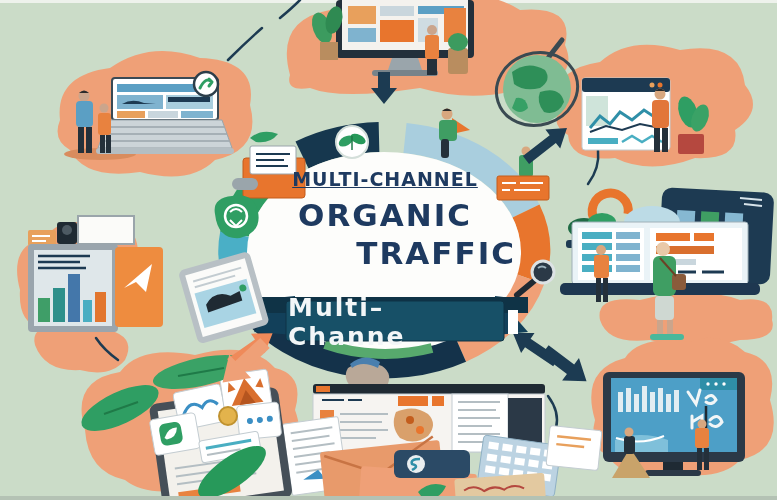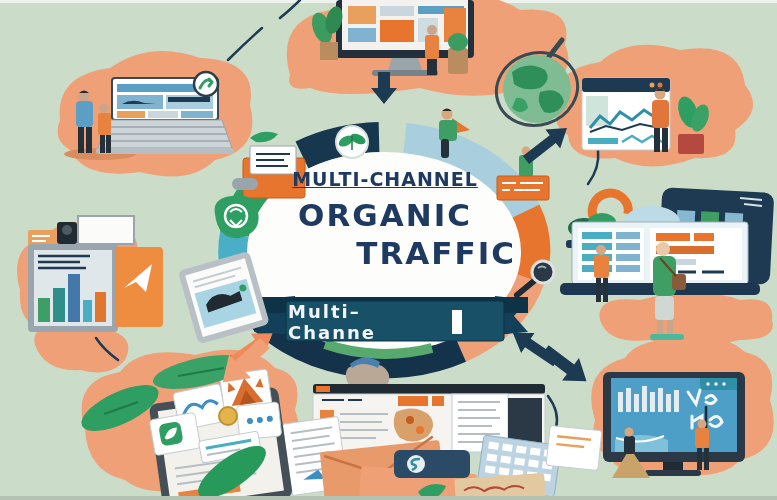--- a/index.html
+++ b/index.html
@@ -11,23 +11,23 @@
   .edge-bottom{position:absolute;left:0;bottom:0;width:777px;height:4px;background:#b4c2b4;}
   svg.art{position:absolute;left:0;top:0;}
   .center-title{
     position:absolute;left:254px;top:170px;width:262px;text-align:center;
     color:#1e3a60;font-weight:bold;line-height:1.05;pointer-events:none;
   }
   .t-line1{font-size:19px;letter-spacing:1px;margin-bottom:9px;text-decoration:underline;}
   .t-line2{font-size:31px;letter-spacing:2px;}
   .t-line3{font-size:31px;letter-spacing:2px;margin-top:6px;text-align:right;}
   .banner-text{
-    position:absolute;left:288px;top:305px;width:174px;height:34px;
+    position:absolute;left:288px;top:305px;width:230px;height:34px;
     display:flex;align-items:center;justify-content:center;gap:7px;
-    color:#f2f6f7;font-size:18px;font-weight:bold;letter-spacing:2px;
+    color:#f2f6f7;font-size:25px;font-weight:bold;letter-spacing:2px;
     pointer-events:none;
   }
   .cursor-block{width:10px;height:24px;background:#ffffff;}
 </style>
 </head>
 <body>
 
 <div class="canvas">
   <div class="edge-top"></div>
 

